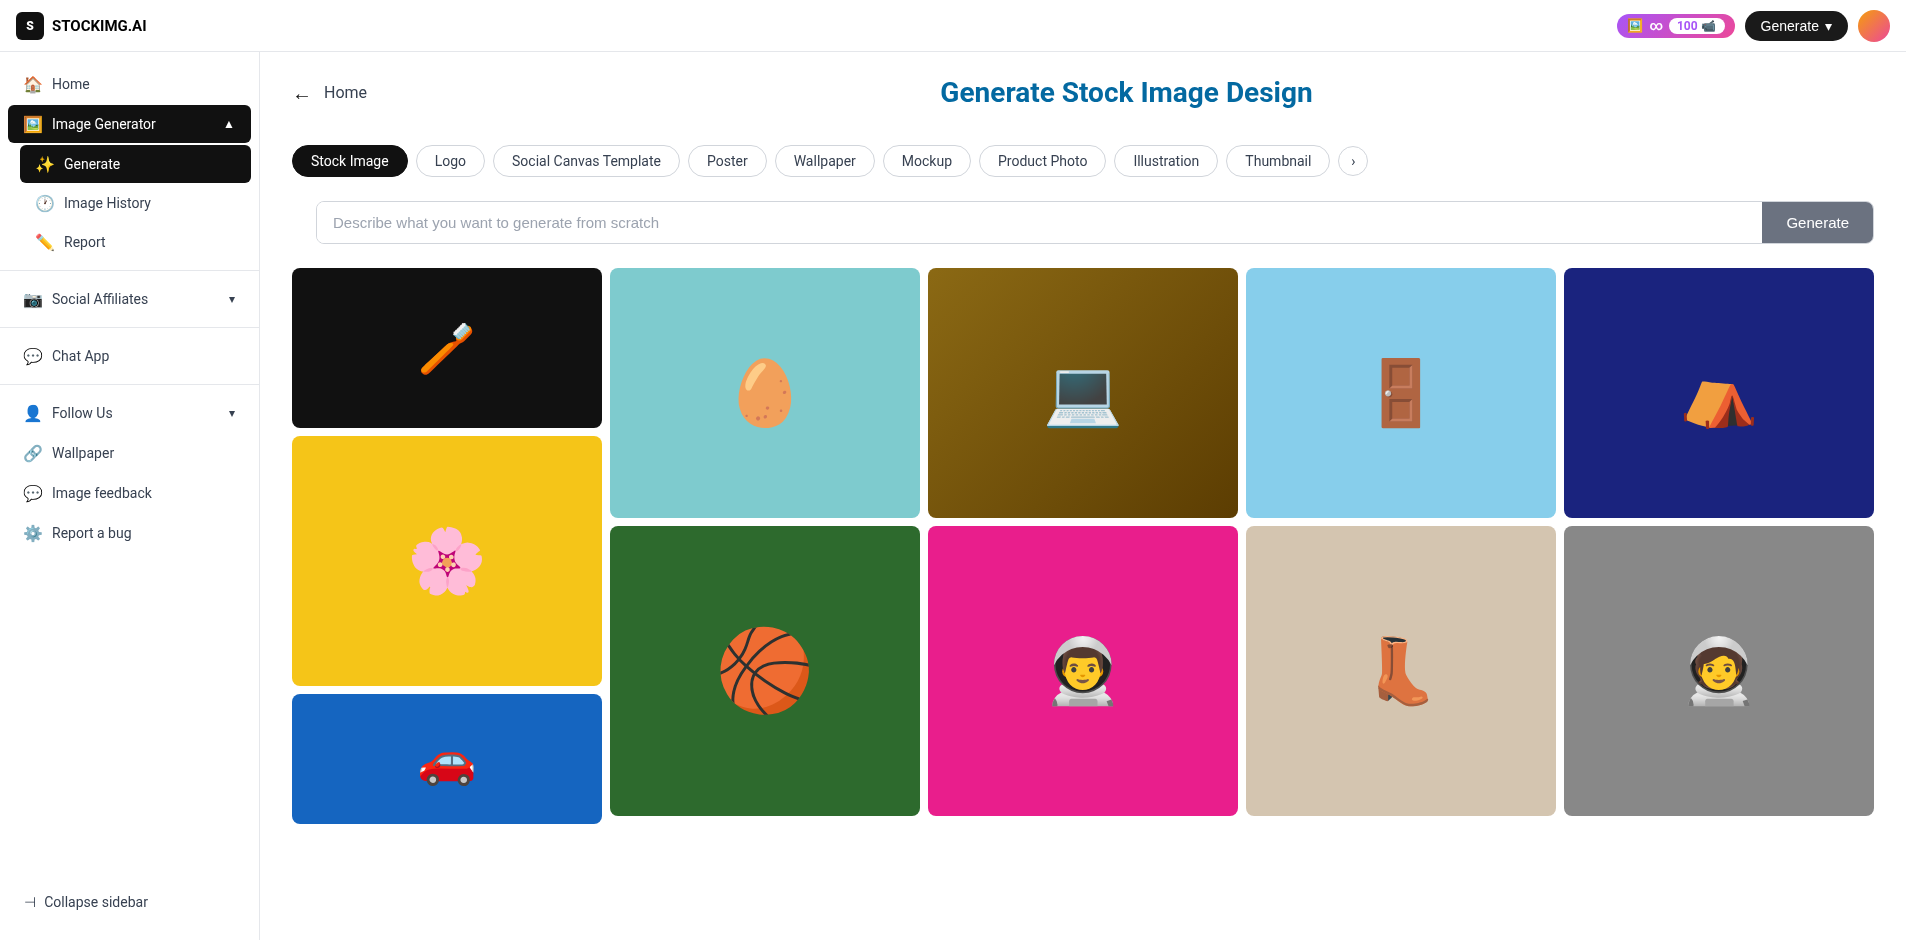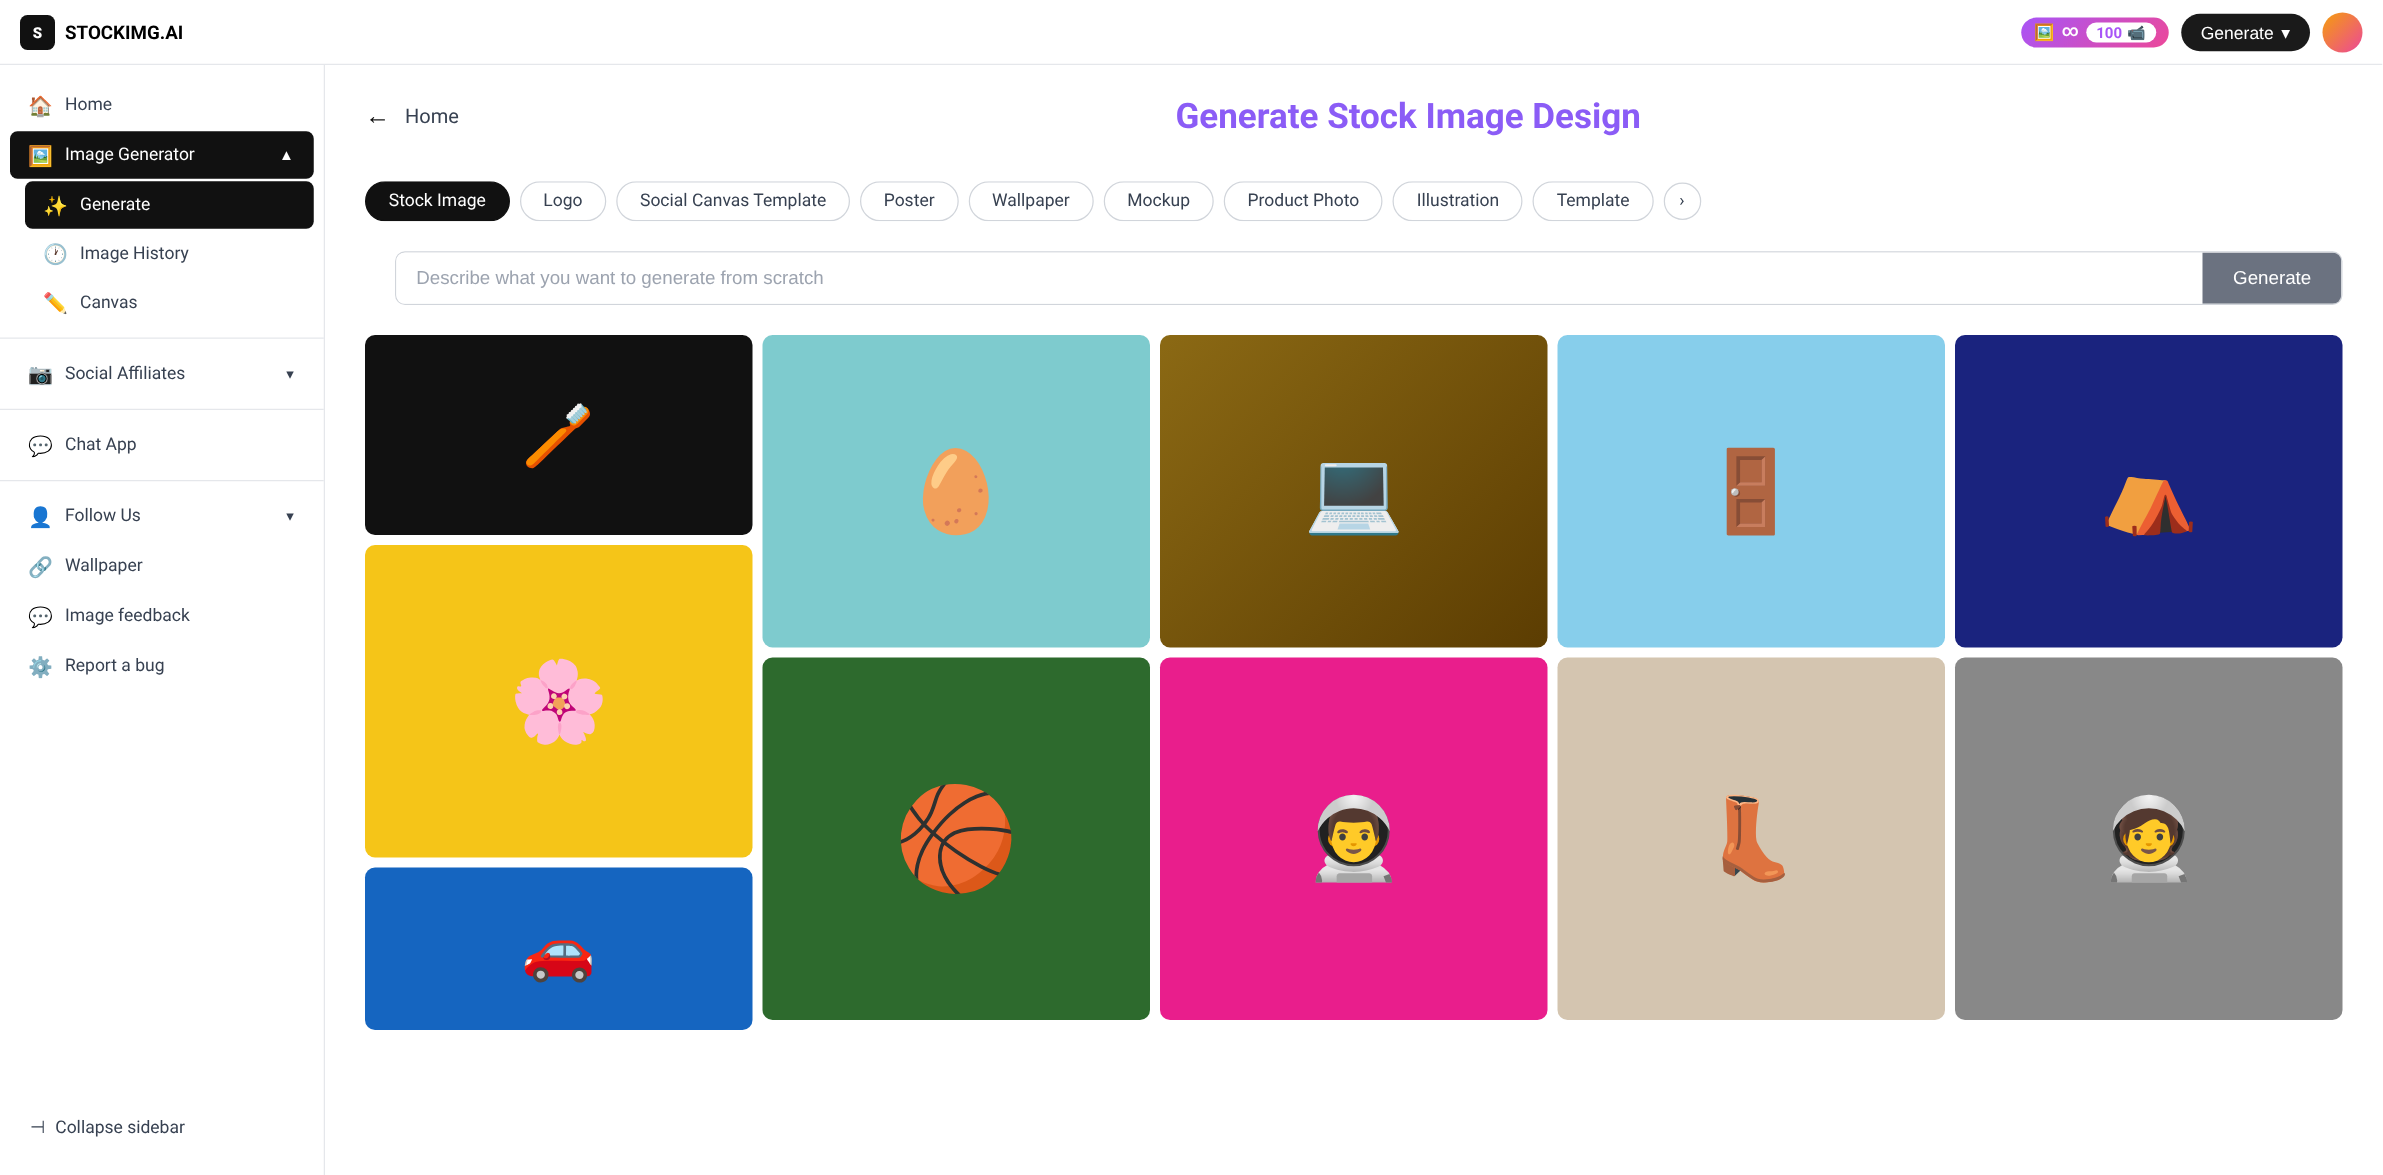--- a/index.html
+++ b/index.html
@@ -25,21 +25,21 @@
     .sidebar-item .icon { width: 18px; height: 18px; display: flex; align-items: center; justify-content: center; font-size: 16px; flex-shrink: 0; }
     .sidebar-item .chevron { margin-left: auto; font-size: 12px; }
     .sidebar-divider { height: 1px; background: #e5e7eb; margin: 8px 0; }
     .sidebar-bottom { margin-top: auto; padding: 8px; }
     .sidebar-collapse { display: flex; align-items: center; gap: 8px; padding: 10px 16px; cursor: pointer; font-size: 14px; color: #374151; border-radius: 6px; }
 
     
     .main { flex: 1; overflow-y: auto; padding: 24px 32px; }
     .main-header { display: flex; align-items: center; gap: 12px; margin-bottom: 20px; }
     .back-btn { cursor: pointer; font-size: 20px; color: #111; }
-    .page-title { font-size: 28px; font-weight: 700; color: #8b5cf6; text-align: center; flex: 1; }
+    .page-title { font-size: 28px; font-weight: 700; color: #0369a1; text-align: center; flex: 1; }
 
     
     .tabs { display: flex; align-items: center; gap: 8px; margin-bottom: 24px; overflow-x: auto; margin-top: 36px; }
     .tabs::-webkit-scrollbar { display: none; }
     .tab { padding: 7px 18px; border-radius: 20px; border: 1.5px solid #d1d5db; background: #fff; color: #374151; font-size: 14px; cursor: pointer; white-space: nowrap; font-weight: 400; }
     .tab.active { background: #111; color: #fff; border-color: #111; }
     .tab-arrow { width: 30px; height: 30px; border-radius: 50%; border: 1.5px solid #d1d5db; display: flex; align-items: center; justify-content: center; cursor: pointer; font-size: 14px; color: #374151; flex-shrink: 0; }
 
     
     .search-bar { display: flex; gap: 0; margin-bottom: 24px; border: 1.5px solid #d1d5db; border-radius: 8px; overflow: hidden; margin-left: 24px; }
@@ -94,21 +94,21 @@
       <div class="sidebar-item active" style="background:#111;color:#fff;margin-left:20px;">
         <span class="icon">✨</span>
         <span>Generate</span>
       </div>
       <div class="sidebar-item" style="margin-left:20px;">
         <span class="icon">🕐</span>
         <span>Image History</span>
       </div>
       <div class="sidebar-item" style="margin-left:20px;">
         <span class="icon">✏️</span>
-        <span>Canvas</span>
+        <span>Report</span>
       </div>
     </div>
 
     <div class="sidebar-divider"></div>
 
     <div class="sidebar-item">
       <span class="icon">📷</span>
       <span>Social Affiliates</span>
       <span class="chevron">▾</span>
     </div>
@@ -161,21 +161,21 @@
 
     <div class="tabs">
       <div class="tab active">Stock Image</div>
       <div class="tab">Logo</div>
       <div class="tab">Social Canvas Template</div>
       <div class="tab">Poster</div>
       <div class="tab">Wallpaper</div>
       <div class="tab">Mockup</div>
       <div class="tab">Product Photo</div>
       <div class="tab">Illustration</div>
-      <div class="tab">Template</div>
+      <div class="tab">Thumbnail</div>
       <div class="tab-arrow">›</div>
     </div>
 
     <div class="search-bar">
       <input class="search-input" type="text" placeholder="Describe what you want to generate from scratch" style="">
       <button class="search-generate-btn">Generate</button>
     </div>
 
     <div style="display:grid;grid-template-columns:repeat(5,1fr);gap:8px;">
 

